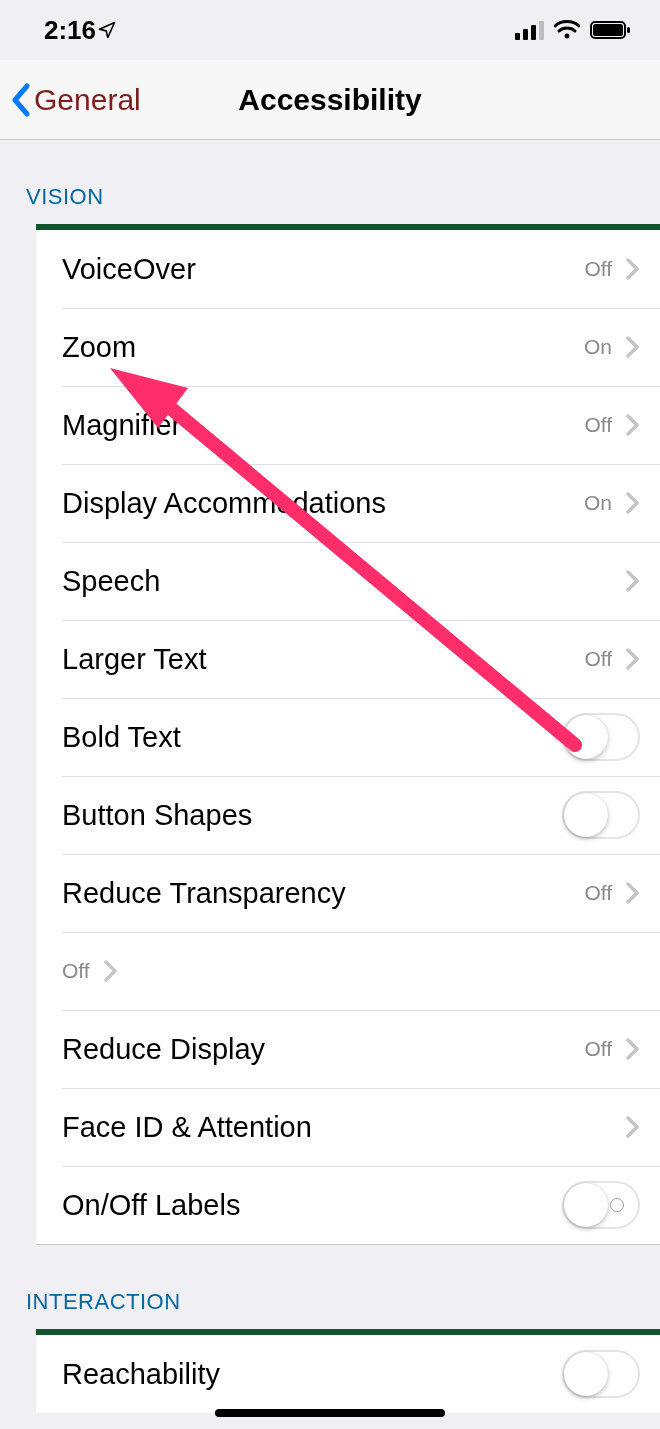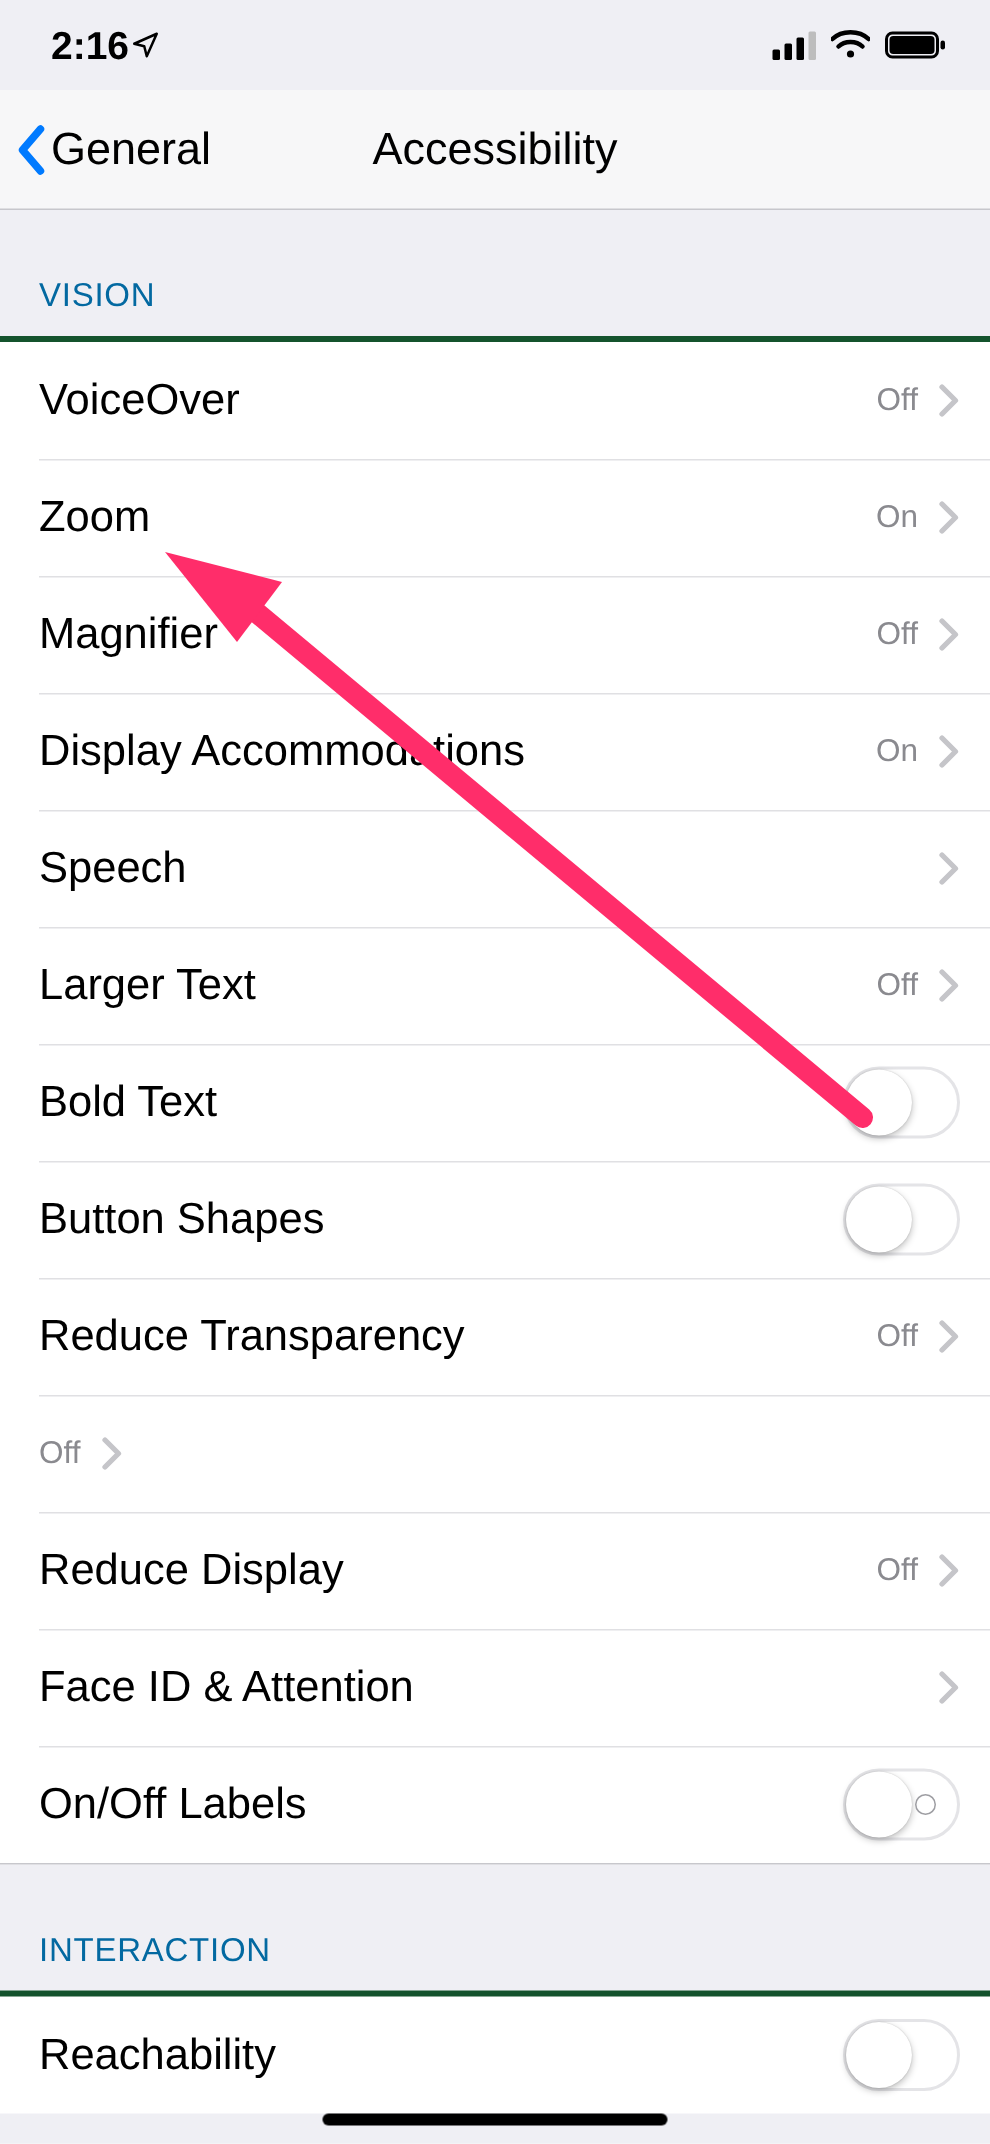--- a/index.html
+++ b/index.html
@@ -14,21 +14,21 @@
   
   .status-bar {
     display: flex;
     align-items: center;
     justify-content: space-between;
     height: 60px;
     padding: 0 28px 0 34px;
     font-weight: 600;
     font-size: 26px;
   }
-  .status-left { display: flex; align-items: center; gap: 1px; }
+  .status-left { display: flex; align-items: center; gap: 1px; margin-left: 10px; }
   .status-right { display: flex; align-items: center; gap: 10px; }
   .loc-icon svg { display:block; }
   .cell-bars { display:flex; align-items:flex-end; gap:3px; height:20px;}
   .cell-bars span { display:block; width:5px; background:#000; border-radius:1px;}
   .cell-bars span:nth-child(1){height:7px;}
   .cell-bars span:nth-child(2){height:11px;}
   .cell-bars span:nth-child(3){height:15px;}
   .cell-bars span:nth-child(4){height:19px; background:#bdbdbd;}
   .wifi-icon svg, .batt-icon svg { display:block; }
   
@@ -38,45 +38,46 @@
     border-bottom: 1px solid #c7c7cc;
     background: #f7f7f8;
   }
   .nav-back {
     position: absolute;
     left: 10px;
     top: 50%;
     transform: translateY(-50%);
     display: flex;
     align-items: center;
-    color: #000000;
+    color: #7f1d1d;
     font-size: 30px;
     cursor: pointer;
   }
   .nav-back svg { display:block; margin-right: 2px; }
   .nav-title {
     position: absolute;
     left: 50%;
     top: 50%;
     transform: translate(-50%, -50%);
     font-size: 30px;
-    font-weight: 400;
+    font-weight: 700;
   }
   
   .section-header {
     padding: 44px 26px 14px 26px;
     font-size: 22px;
     color: #0369a1;
     letter-spacing: 0.5px;
   }
   
   .list {
     background: #ffffff;
-    border-top: 4px solid #14532d;
+    border-top: 6px solid #14532d;
     border-bottom: 1px solid #c7c7cc;
+    margin-left: 36px;
   }
   .row {
     display: flex;
     align-items: center;
     min-height: 78px;
     padding: 0 20px 0 26px;
     position: relative;
     cursor: pointer;
   }
   .row + .row::before {

